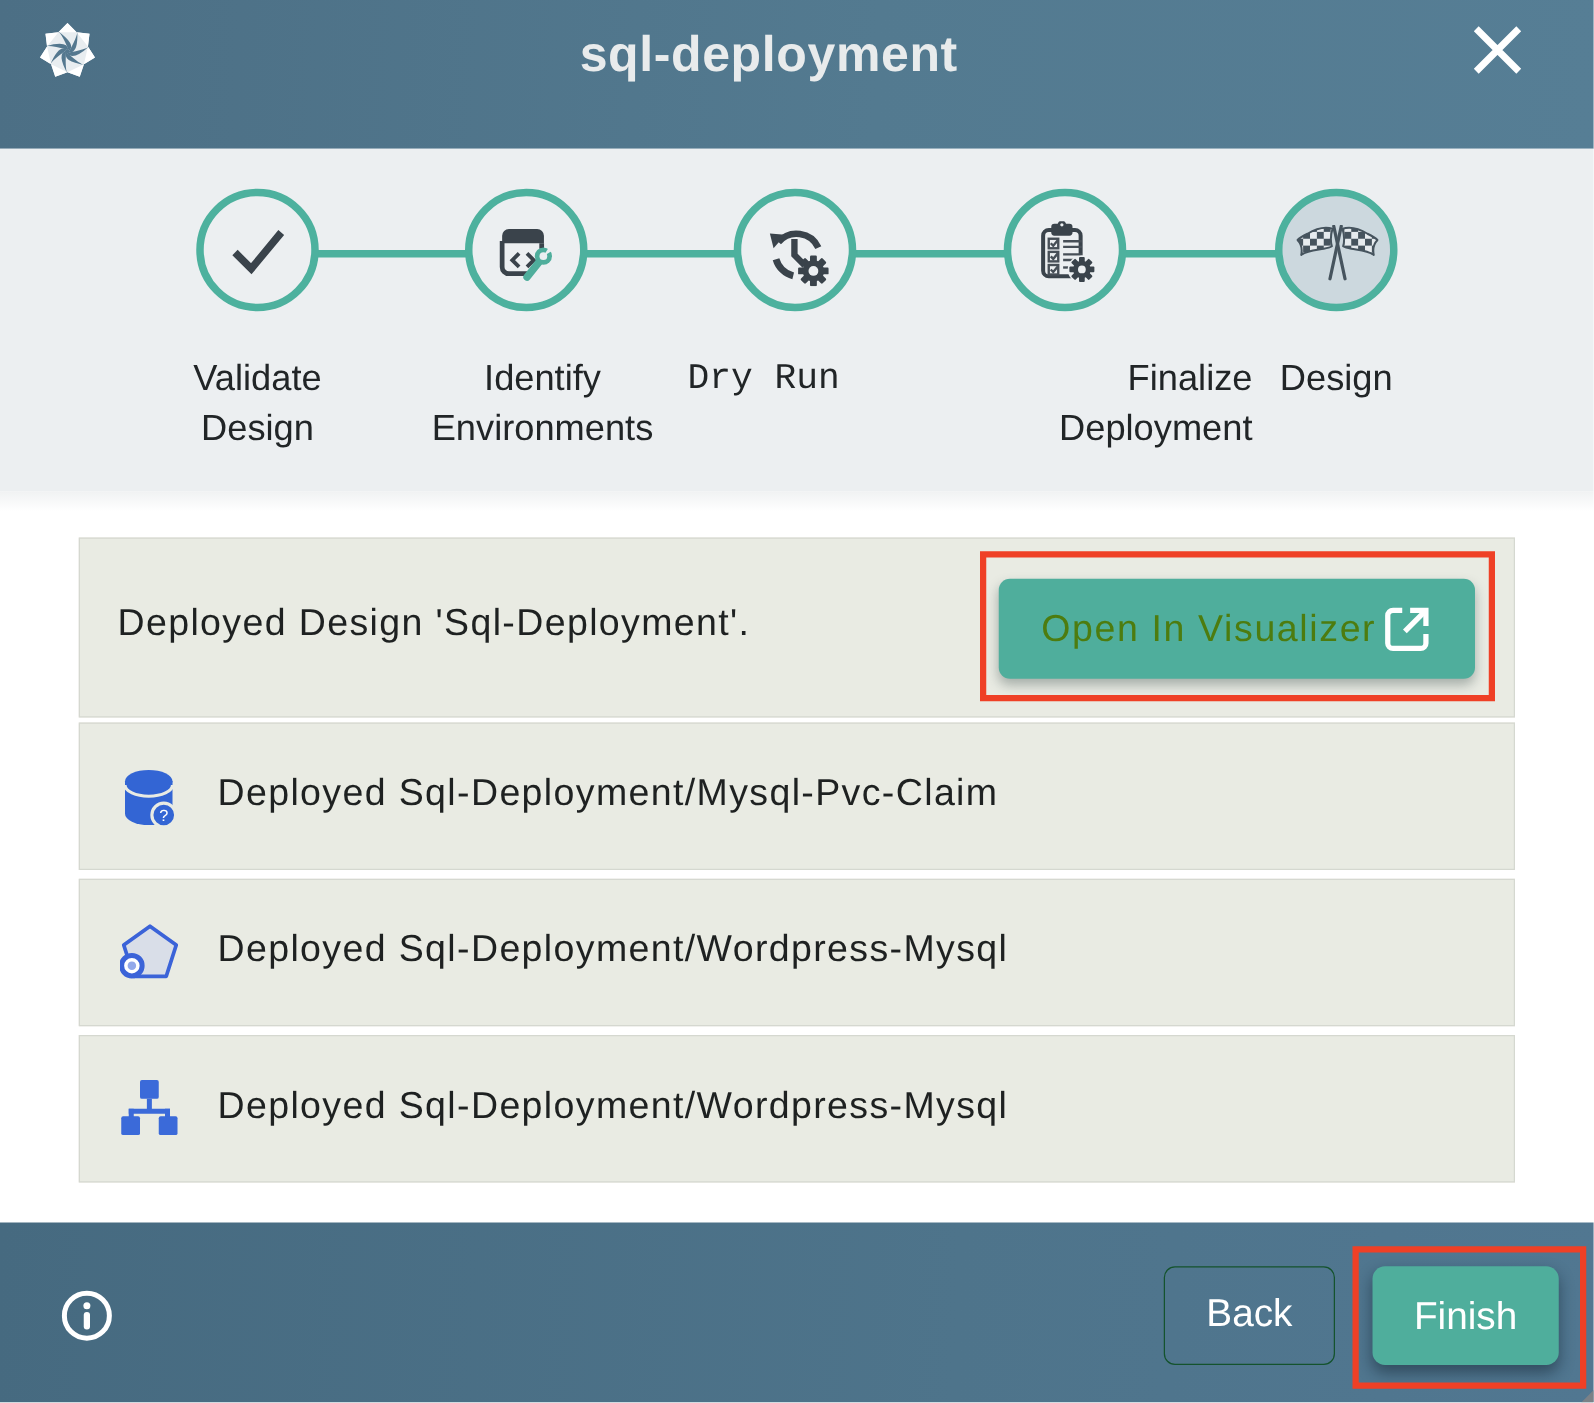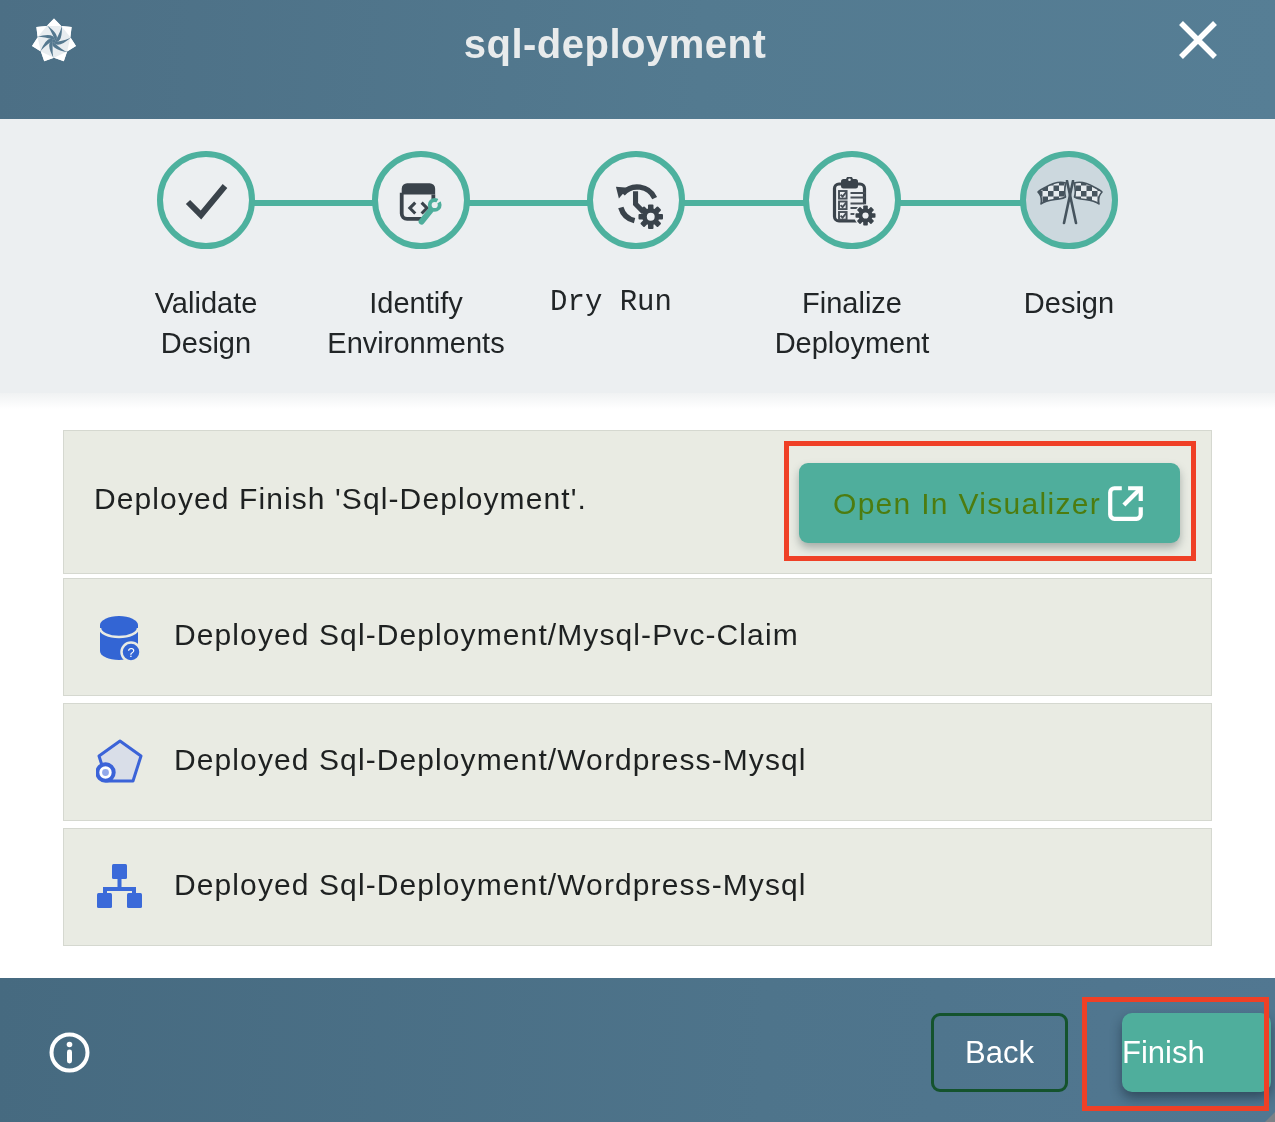--- a/index.html
+++ b/index.html
@@ -19,25 +19,25 @@
 
 .row { left:63px; width:1149px; background:#e9ebe3; border:1px solid #d5d8d0; }
 .rtext { font-size:30px; color:#1e2121; letter-spacing:1.1px; }
 
 #openbtn { left:799px; top:463px; width:381px; height:80px; background:#4fae9c; border-radius:9px;
   box-shadow:0 5px 9px rgba(40,60,60,0.35); color:#fff; font-size:30px; }
 .redbox { border:5px solid #ef4026; }
 
 #footer { left:0; top:978px; width:1275px; height:144px;
   background:linear-gradient(93deg,#466a80 0%,#4e748b 60%,#517791 100%); }
-#back { left:931px; top:1013px; width:137px; height:79px; border:3px solid #14532d; border-radius:9px;
+#back { left:931px; top:1013px; width:137px; height:79px; border:1px solid #14532d; border-radius:9px;
   color:#fff; font-size:31px; line-height:73px; text-align:center; }
 #finish { left:1098px; top:1013px; width:149px; height:79px; background:#4fae9c; border-radius:10px;
-  color:#fff; font-size:31px; line-height:79px; 
-  box-shadow:0 6px 12px rgba(10,25,35,0.45);margin-left:24px; }
+  color:#fff; font-size:31px; line-height:79px; text-align:center;
+  box-shadow:0 6px 12px rgba(10,25,35,0.45); }
 </style>
 </head>
 <body>
 <div id="header" class="abs"></div>
 <div id="title" class="abs">sql-deployment</div>
 
 <svg class="abs" style="left:30px;top:17px" width="48" height="48" viewBox="0 0 100 100">
 <path fill="#e8edf0" d="M 50.0 3.0 L 65.2 18.5 L 86.7 20.7 L 84.1 42.2 L 95.8 60.5 L 77.4 71.8 L 70.4 92.3 L 50.0 85.0 L 29.6 92.3 L 22.6 71.8 L 4.2 60.5 L 15.9 42.2 L 13.3 20.7 L 34.8 18.5 Z"></path>
 <path fill="#ffffff" d="M 50.0 3.0 L 65.2 18.5 L 34.8 18.5 Z M 86.7 20.7 L 84.1 42.2 L 65.2 18.5 Z M 95.8 60.5 L 77.4 71.8 L 84.1 42.2 Z M 70.4 92.3 L 50.0 85.0 L 77.4 71.8 Z M 29.6 92.3 L 22.6 71.8 L 50.0 85.0 Z M 4.2 60.5 L 15.9 42.2 L 22.6 71.8 Z M 13.3 20.7 L 34.8 18.5 L 15.9 42.2 Z"></path>
 <g fill="#54788f">
@@ -135,30 +135,30 @@
 </defs>
 <g stroke="#46545e" stroke-width="2.6" stroke-linecap="round">
 <path d="M30 1 L39 43"></path>
 <path d="M36 1 L27 43"></path>
 </g>
 <path d="M29 3 C22 1 14 4 9 7 C5 9 3 10 1 12 C4 15 5 19 4 24 C9 20 16 20 22 19 C25 18.5 27 18 28.5 17 C27 12 27.5 8 29 3 Z" fill="url(#chk)" stroke="#46545e" stroke-width="1.6" stroke-linejoin="round"></path>
 <path d="M37 3 C44 1 52 4 57 7 C61 9 63 10 65 12 C62 15 61 19 62 24 C57 20 50 20 44 19 C41 18.5 39 18 37.5 17 C39 12 38.5 8 37 3 Z" fill="url(#chk)" stroke="#46545e" stroke-width="1.6" stroke-linejoin="round"></path>
 </svg>
 
 <div class="abs slabel" style="left:56px;">Validate<br>Design</div>
-<div class="abs slabel" style="left:266px;">Identify<br>Environments</div>
+<div class="abs slabel" style="left:284px;">Identify<br>Environments</div>
 <div class="abs slabel" style="left:461px;font-family:Liberation Mono, monospace;">Dry Run</div>
-<div class="abs slabel" style="left:702px;">Finalize<br>Deployment</div>
+<div class="abs slabel" style="left:702px;text-align:right;">Finalize<br>Deployment</div>
 <div class="abs slabel" style="left:919px;">Design</div>
 
 <div class="abs row" style="top:430px;height:144px;"></div>
 <div class="abs row" style="top:578px;height:118px;"></div>
 <div class="abs row" style="top:703px;height:118px;"></div>
 <div class="abs row" style="top:828px;height:118px;"></div>
-<div class="abs rtext" style="left:94px;top:482px;">Deployed Finish 'Sql-Deployment'.</div>
+<div class="abs rtext" style="left:94px;top:482px;">Deployed Design 'Sql-Deployment'.</div>
 <div class="abs rtext" style="left:174px;top:618px;">Deployed Sql-Deployment/Mysql-Pvc-Claim</div>
 <div class="abs rtext" style="left:174px;top:743px;">Deployed Sql-Deployment/Wordpress-Mysql</div>
 <div class="abs rtext" style="left:174px;top:868px;">Deployed Sql-Deployment/Wordpress-Mysql</div>
 
 <svg class="abs" style="left:98px;top:615px" width="42" height="47" viewBox="0 0 42 47">
 <g fill="#3365d4">
 <path d="M2 10 h38 v26 a19 9 0 0 1 -38 0 Z"></path>
 <ellipse cx="21" cy="10" rx="19" ry="9"></ellipse>
 </g>
 <path d="M2 13 a19 9 0 0 0 38 0" stroke="#e9ebe3" stroke-width="2.5" fill="none"></path>

